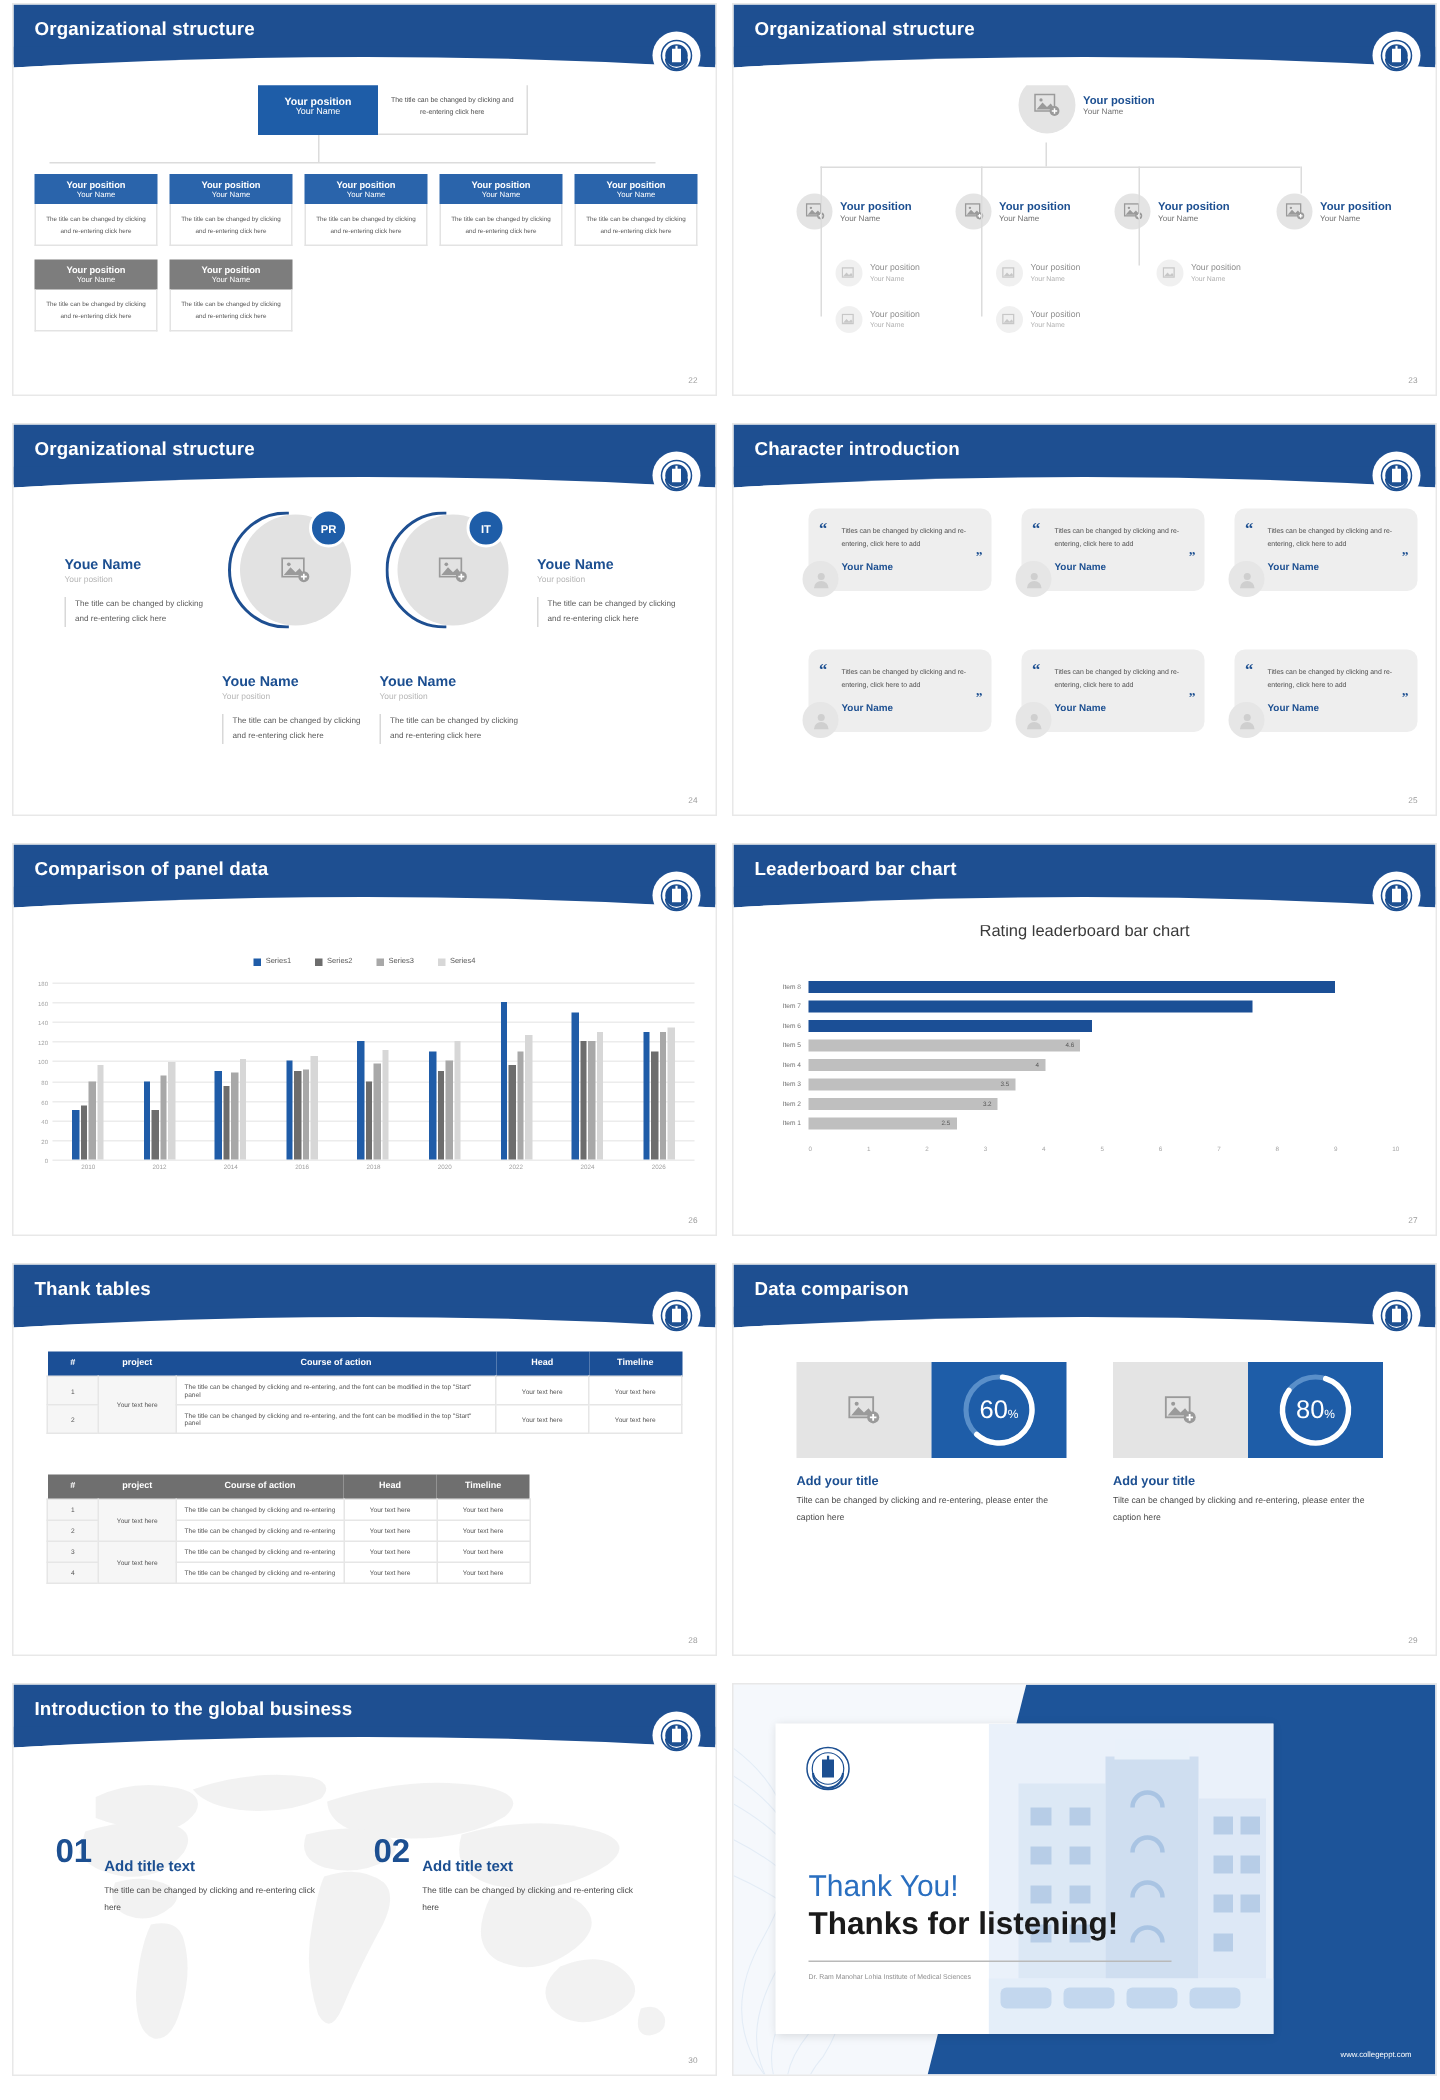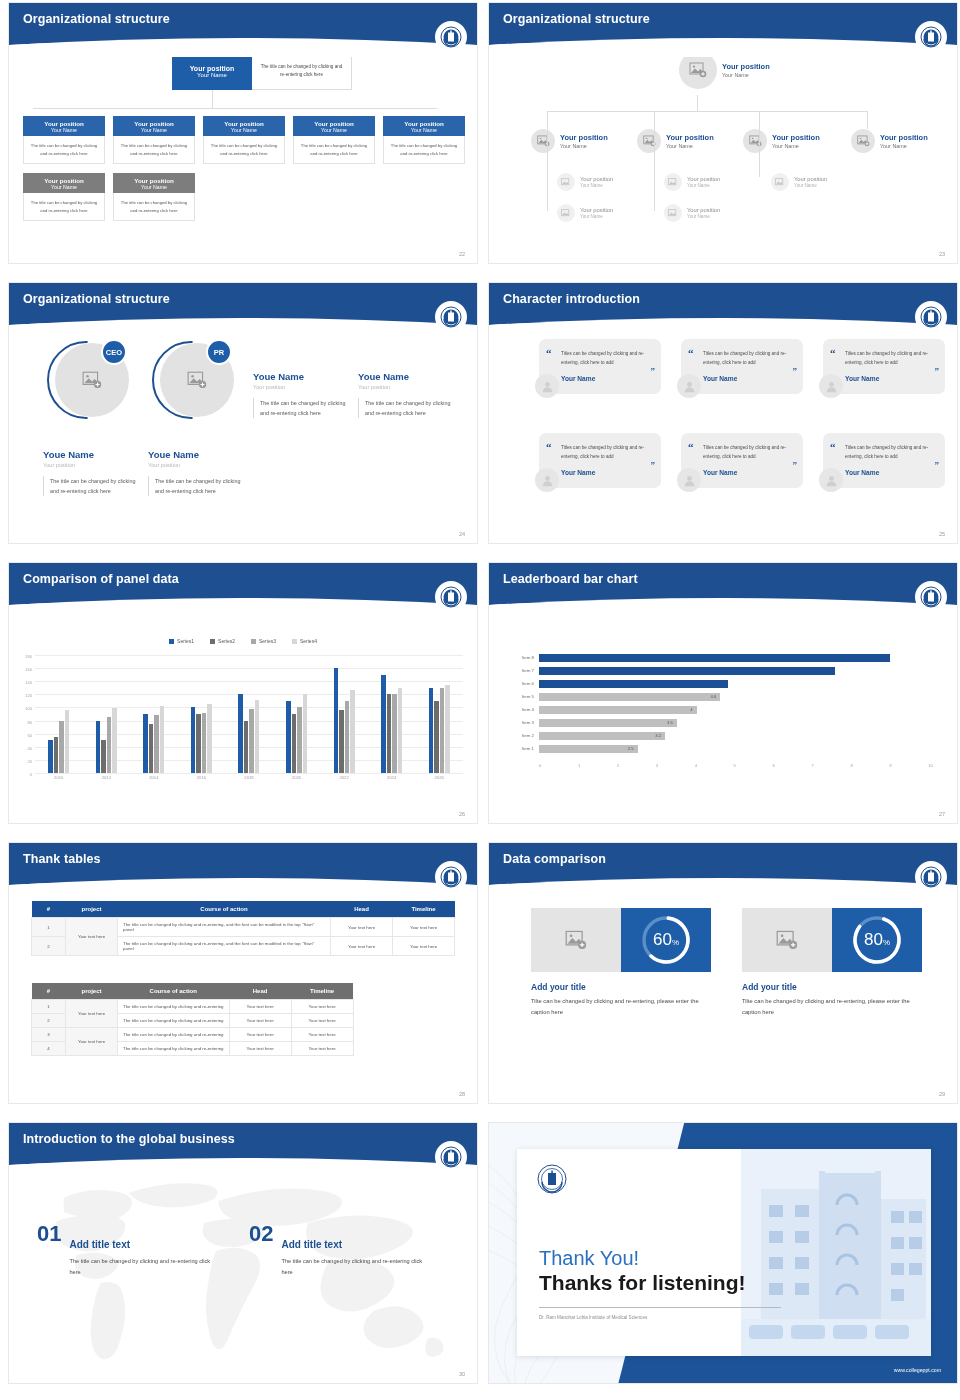--- a/index.html
+++ b/index.html
@@ -176,21 +176,21 @@
   .mapbg{ position:absolute; left:0; top:40px; width:100%; height:220px; opacity:.45; }
   .numblk{ position:absolute; display:flex; align-items:flex-start; gap:8px; }
   .bignum{ font-size:22px; font-weight:bold; color:#1c4f91; line-height:1; }
   .nt h4{ font-size:10px; color:#1c4f91; margin-bottom:6px;margin-top:16px; }
   .nt p{ font-size:5.6px; color:#4a4a4a; line-height:2.0; }
 
   
   .ty{ position:relative; width:470px; height:262px; background:#f4f7fb; overflow:hidden; border:1px solid #e8e8e8; }
   .ty-wedge{ position:absolute; right:0; top:0; width:100%; height:100%; }
   .ty-card{
-    position:absolute; left:28px; top:26px; width:414px; height:207px;
+    position:absolute; left:28px; top:26px; width:332px; height:207px;
     background:#fff; box-shadow:0 1px 6px rgba(0,0,0,.12); overflow:hidden;text-decoration:underline;
   }
   .ty-photo{ position:absolute; right:0; top:0; width:190px; height:207px; overflow:hidden; }
   .ty-logo{ position:absolute; left:20px; top:15px; }
   .ty-t1{ position:absolute; left:22px; top:98px; font-size:20px; color:#2a6fc0; }
   .ty-t2{ position:absolute; left:22px; top:122px; font-size:21px; font-weight:bold; color:#1a1a1a; }
   .ty-rule{ position:absolute; left:22px; top:158px; width:242px; border-top:1px solid #b9b9b9; }
   .ty-sub{ position:absolute; left:22px; top:166px; font-size:4.6px; color:#8d8d8d; }
   .ty-url{ position:absolute; right:16px; bottom:10px; font-size:5.2px; color:#fff; }
 </style>
@@ -459,33 +459,20 @@
       <svg width="22" height="22" viewBox="0 0 22 22">
         <circle cx="11" cy="11" r="10" fill="#fff" stroke="#1c4f91" stroke-width="1"></circle>
         <circle cx="11" cy="11" r="7.5" fill="#1c4f91"></circle>
         <rect x="8" y="6.5" width="6" height="9" fill="#fff"></rect>
         <rect x="10.3" y="4.5" width="1.4" height="3" fill="#fff"></rect>
         <path d="M4 13 A7 7 0 0 0 18 13" fill="none" stroke="#1c4f91" stroke-width="1.4"></path>
       </svg>
     </div>
 
     <div class="pcard" style="left:34px; top:58px;">
-      <div class="pc-ring">
-        <div class="pc-arc"></div>
-        <div class="pc-disc">
-          <svg class="img-ico" width="20" height="18" viewBox="0 0 18 16">
-              <rect x="1" y="1" width="13" height="11" fill="none" stroke="#9a9a9a" stroke-width="1"></rect>
-              <circle cx="5" cy="4.6" r="1.1" fill="#9a9a9a"></circle>
-              <path d="M2 11 L6 6.4 L9 9.4 L11.5 7 L13 9 L13 11 Z" fill="#9a9a9a"></path>
-              <circle cx="14" cy="12" r="3.3" fill="#9a9a9a"></circle>
-              <path d="M14 10.2 v3.6 M12.2 12 h3.6" stroke="#fff" stroke-width="1"></path>
-            </svg>
-        </div>
-        <div class="pc-tag">CEO</div>
-      </div>
       <div class="pc-name">Youe Name</div>
       <div class="pc-pos">Your position</div>
       <div class="pc-desc">The title can be changed by clicking and re-entering click here</div>
     </div>
 
     <div class="pcard" style="left:139px; top:58px;">
       <div class="pc-ring">
         <div class="pc-arc"></div>
         <div class="pc-disc">
           <svg class="img-ico" width="20" height="18" viewBox="0 0 18 16">
@@ -497,20 +484,33 @@
             </svg>
         </div>
         <div class="pc-tag">PR</div>
       </div>
       <div class="pc-name">Youe Name</div>
       <div class="pc-pos">Your position</div>
       <div class="pc-desc">The title can be changed by clicking and re-entering click here</div>
     </div>
 
     <div class="pcard" style="left:244px; top:58px;">
+      <div class="pc-ring">
+        <div class="pc-arc"></div>
+        <div class="pc-disc">
+          <svg class="img-ico" width="20" height="18" viewBox="0 0 18 16">
+              <rect x="1" y="1" width="13" height="11" fill="none" stroke="#9a9a9a" stroke-width="1"></rect>
+              <circle cx="5" cy="4.6" r="1.1" fill="#9a9a9a"></circle>
+              <path d="M2 11 L6 6.4 L9 9.4 L11.5 7 L13 9 L13 11 Z" fill="#9a9a9a"></path>
+              <circle cx="14" cy="12" r="3.3" fill="#9a9a9a"></circle>
+              <path d="M14 10.2 v3.6 M12.2 12 h3.6" stroke="#fff" stroke-width="1"></path>
+            </svg>
+        </div>
+        <div class="pc-tag">IT</div>
+      </div>
       <div class="pc-name">Youe Name</div>
       <div class="pc-pos">Your position</div>
       <div class="pc-desc">The title can be changed by clicking and re-entering click here</div>
     </div>
 
     <div class="pcard" style="left:349px; top:58px;">
       <div class="pc-name">Youe Name</div>
       <div class="pc-pos">Your position</div>
       <div class="pc-desc">The title can be changed by clicking and re-entering click here</div>
     </div>
@@ -766,20 +766,21 @@
     <div class="hdr-title">Leaderboard bar chart</div>
     <div class="logo-badge">
       <svg width="22" height="22" viewBox="0 0 22 22">
         <circle cx="11" cy="11" r="10" fill="#fff" stroke="#1c4f91" stroke-width="1"></circle>
         <circle cx="11" cy="11" r="7.5" fill="#1c4f91"></circle>
         <rect x="8" y="6.5" width="6" height="9" fill="#fff"></rect>
         <rect x="10.3" y="4.5" width="1.4" height="3" fill="#fff"></rect>
         <path d="M4 13 A7 7 0 0 0 18 13" fill="none" stroke="#1c4f91" stroke-width="1.4"></path>
       </svg>
     </div>
+    <div class="chart-title" style="top:52px;">Rating leaderboard bar chart</div>
     <div class="lb" id="lb-rows">
         <div class="lbrow">
           <div class="lblabel">Item 8</div>
           <div class="lbtrack">
             <div class="lbbar" style="width: 89%; background: rgb(27, 79, 150);"></div>
           </div>
         </div>
         <div class="lbrow">
           <div class="lblabel">Item 7</div>
           <div class="lbtrack">

